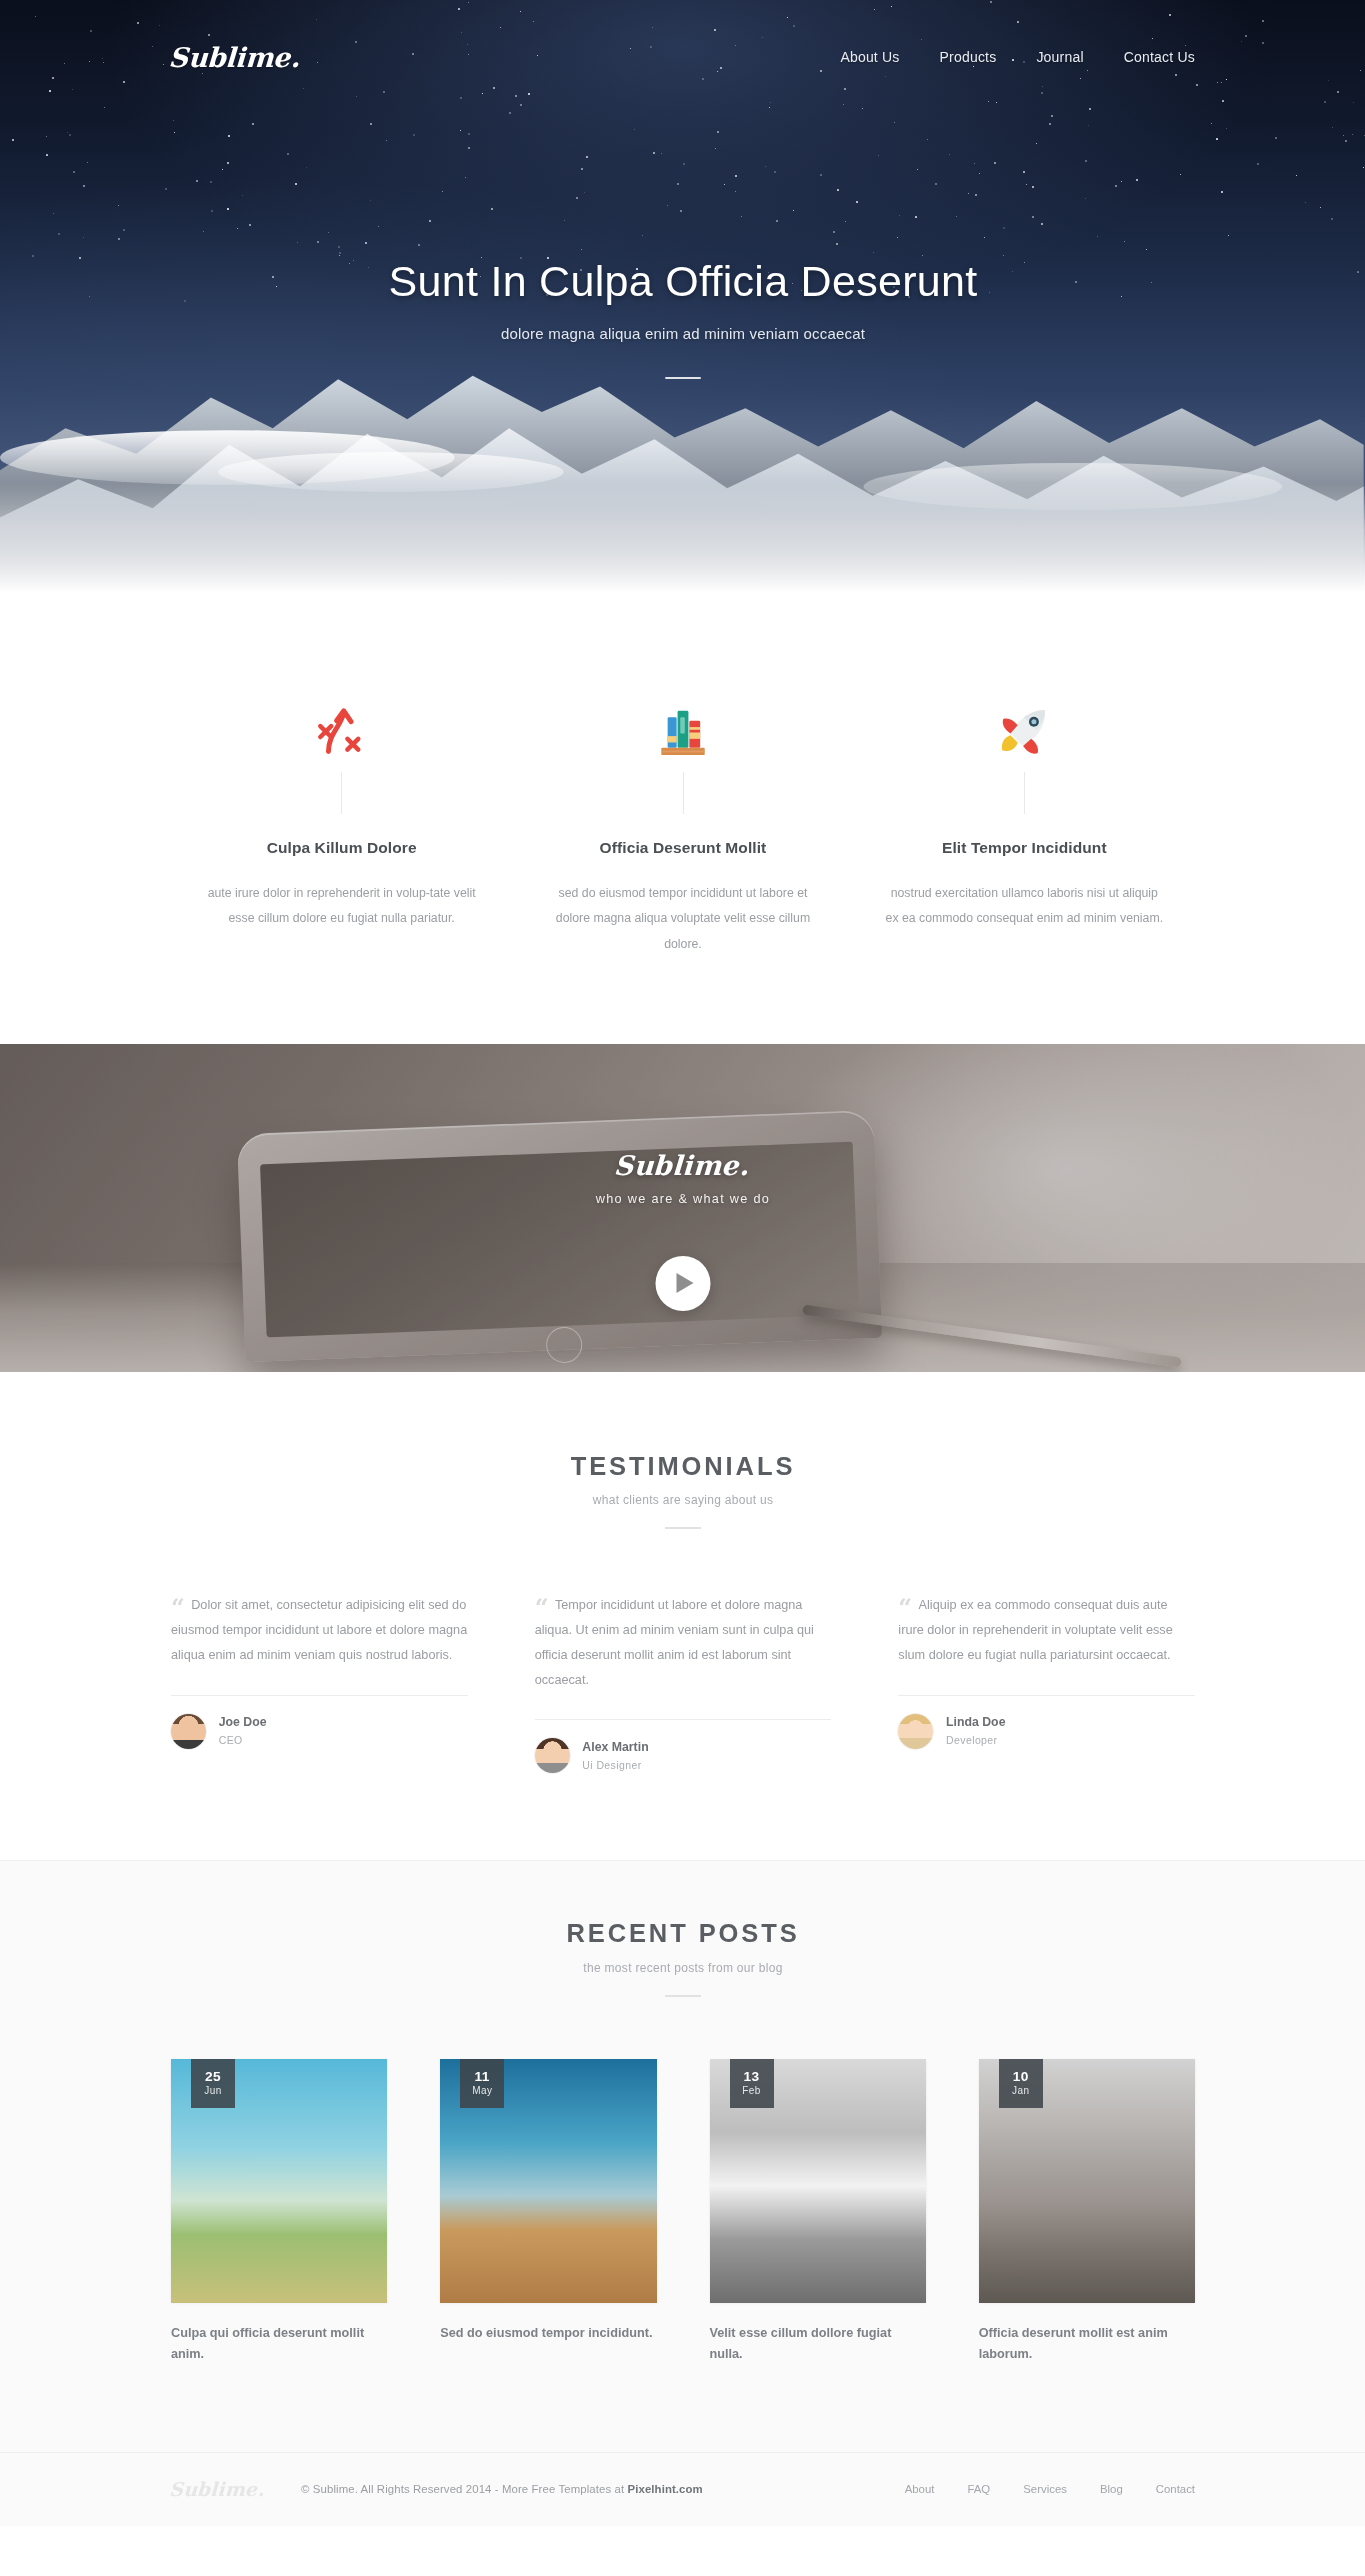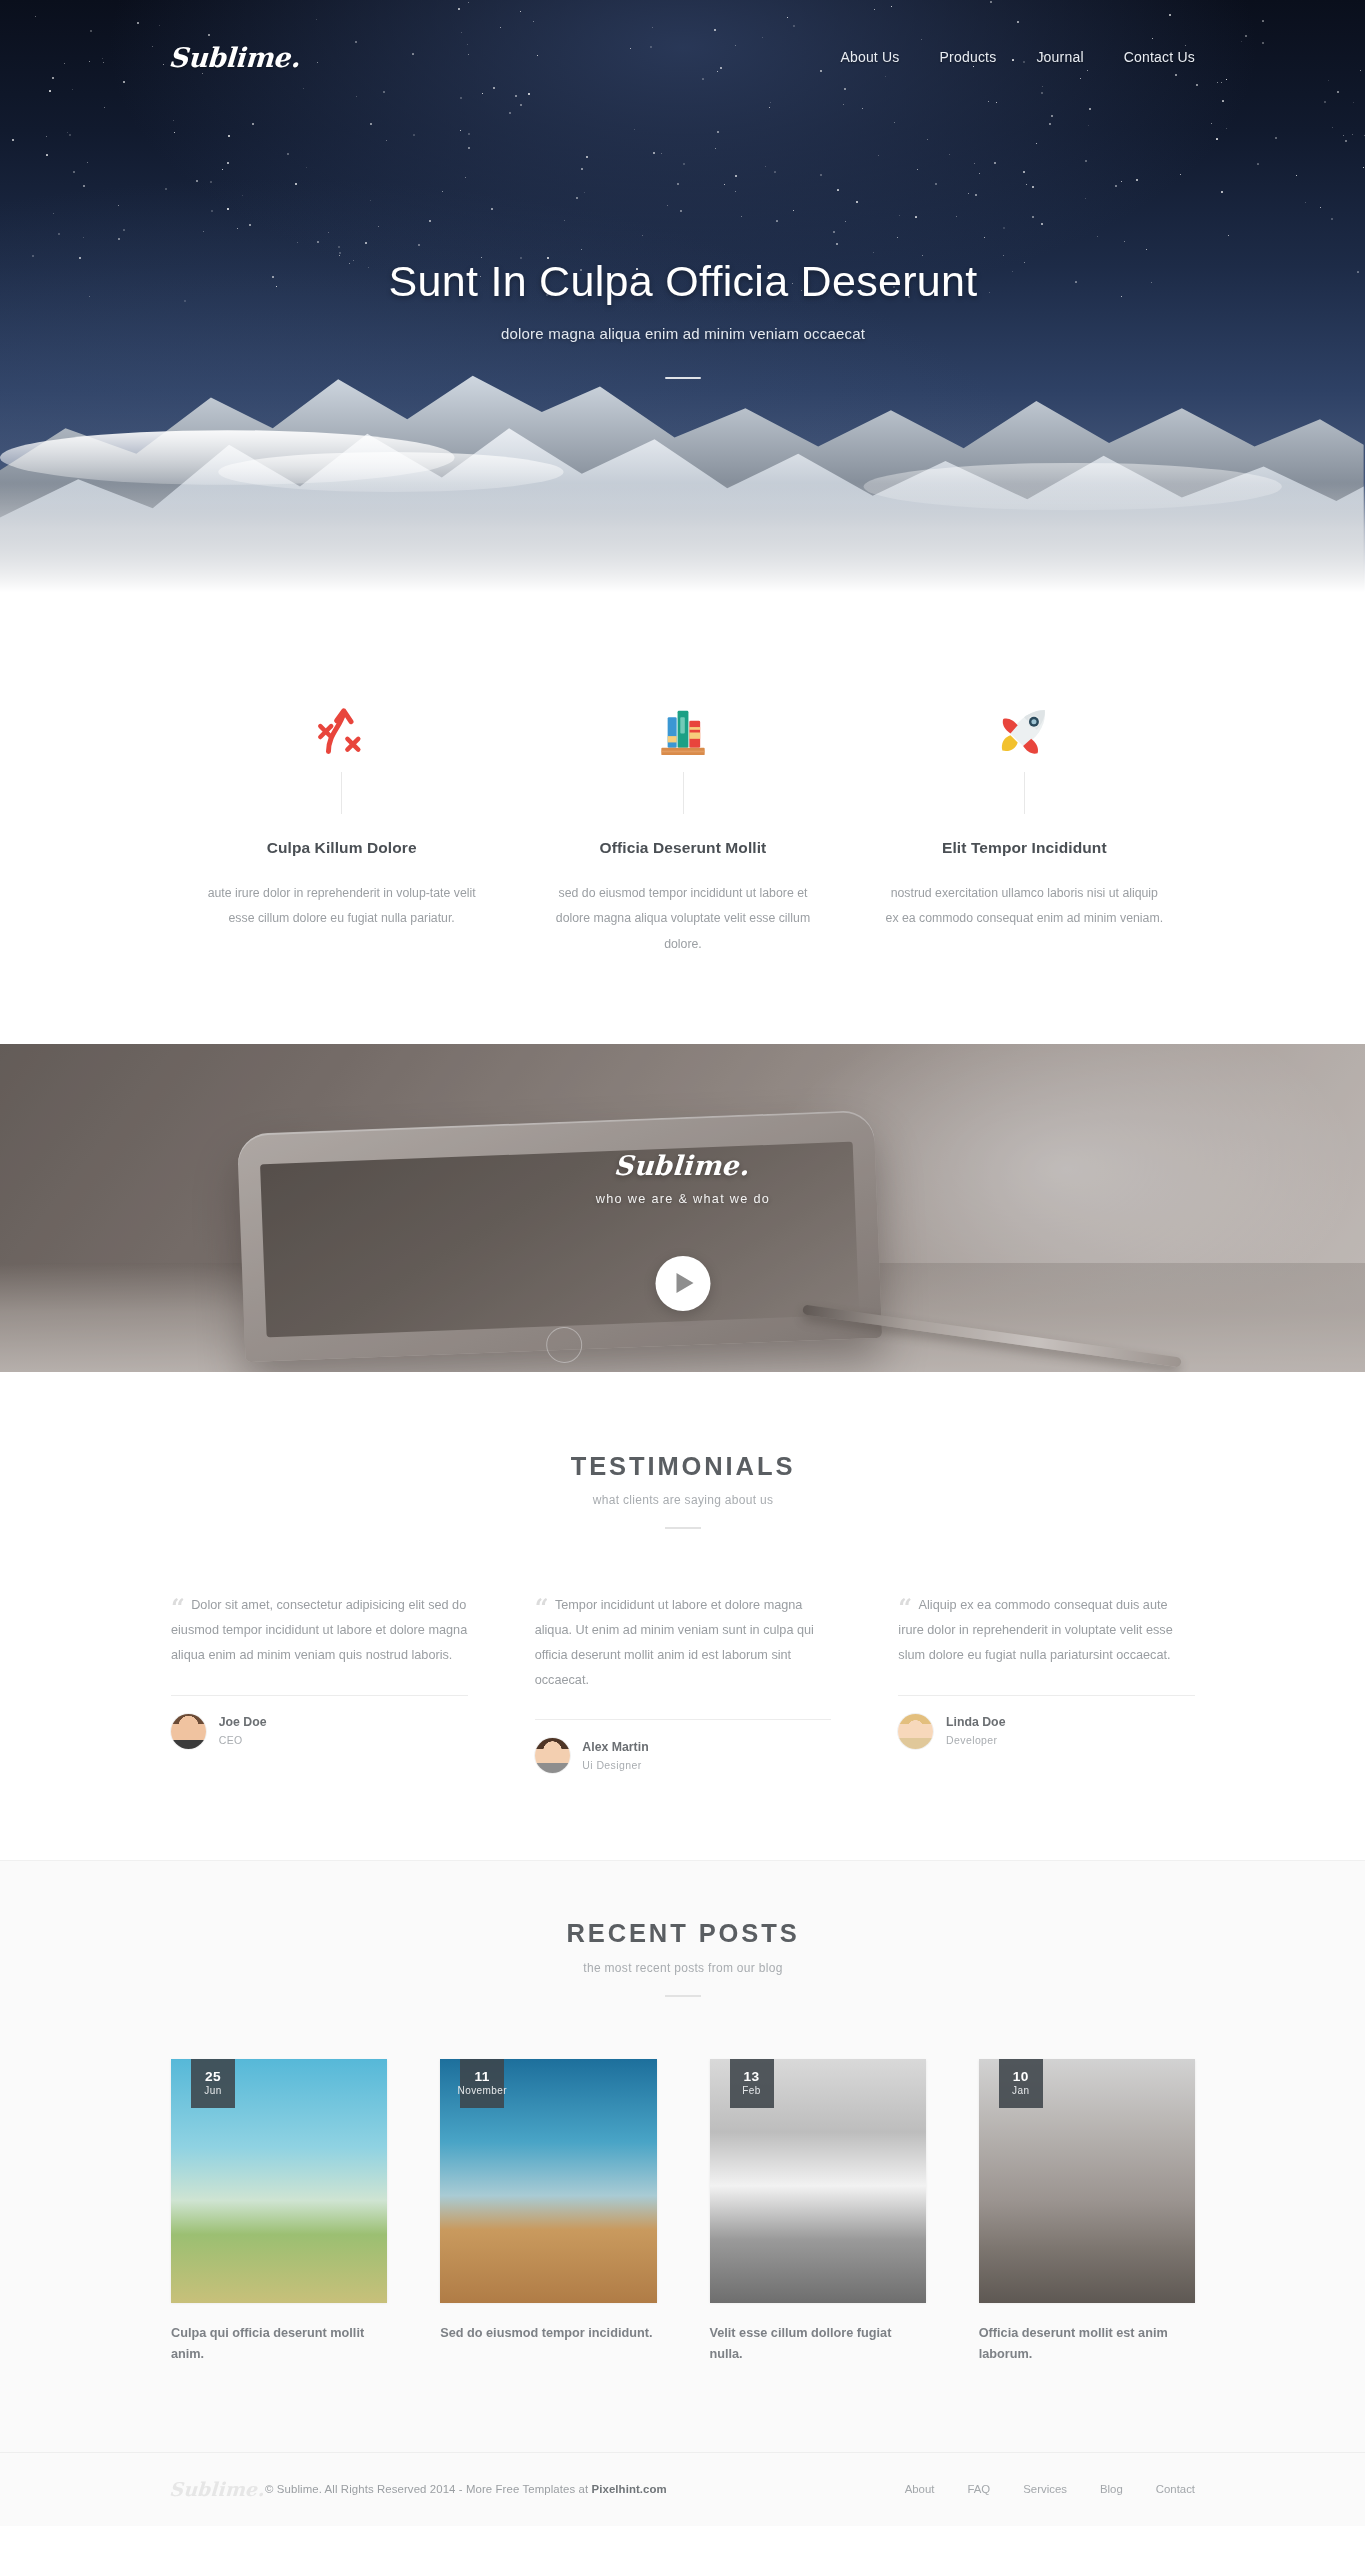--- a/index.html
+++ b/index.html
@@ -214,21 +214,21 @@
   .p-title{
     margin-top:20px;font-size:12.7px;line-height:1.65;color:#7d8186;
   }
 
   
   .footer{
     background:#fafafa;border-top:0.9px solid #eeeeee;
     padding:25.5px 171px;
     display:flex;align-items:center;justify-content:space-between;gap:27px;
   }
-  .f-left{display:flex;align-items:center;}
+  .f-left{display:flex;align-items:center;gap:36px;}
   .f-logo{
     font-family:"DejaVu Serif", serif;font-style:italic;font-weight:700;
     font-size:19px;color:#e6e6e6;transform:skewX(-6deg);
   }
   .f-copy{font-size:11.4px;color:#9a9ea2;letter-spacing:0.1px;}
   .f-copy b{color:#6f7478;font-weight:700;}
   .f-nav{display:flex;gap:33px;}
   .f-nav a{font-size:11.4px;color:#a3a7ab;text-decoration:none;}
 </style>
 </head>
@@ -686,21 +686,21 @@
             <span class="p-mon">Jun</span>
           </div>
         </div>
         <h4 class="p-title">Culpa qui officia deserunt mollit anim.</h4>
       </article>
 
       <article class="p-card">
         <div class="p-thumb p2">
           <div class="p-date">
             <span class="p-day">11</span>
-            <span class="p-mon">November</span>
+            <span class="p-mon">May</span>
           </div>
         </div>
         <h4 class="p-title">Sed do eiusmod tempor incididunt.</h4>
       </article>
 
       <article class="p-card">
         <div class="p-thumb p3">
           <div class="p-date">
             <span class="p-day">13</span>
             <span class="p-mon">Feb</span>

